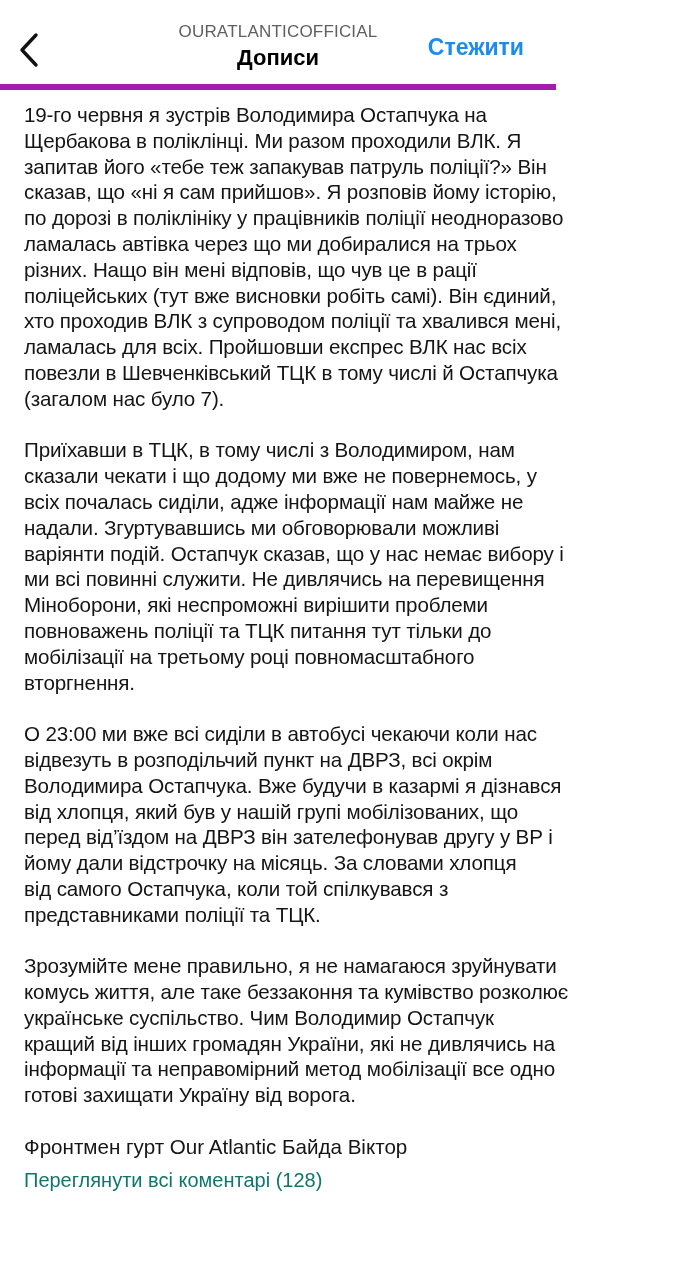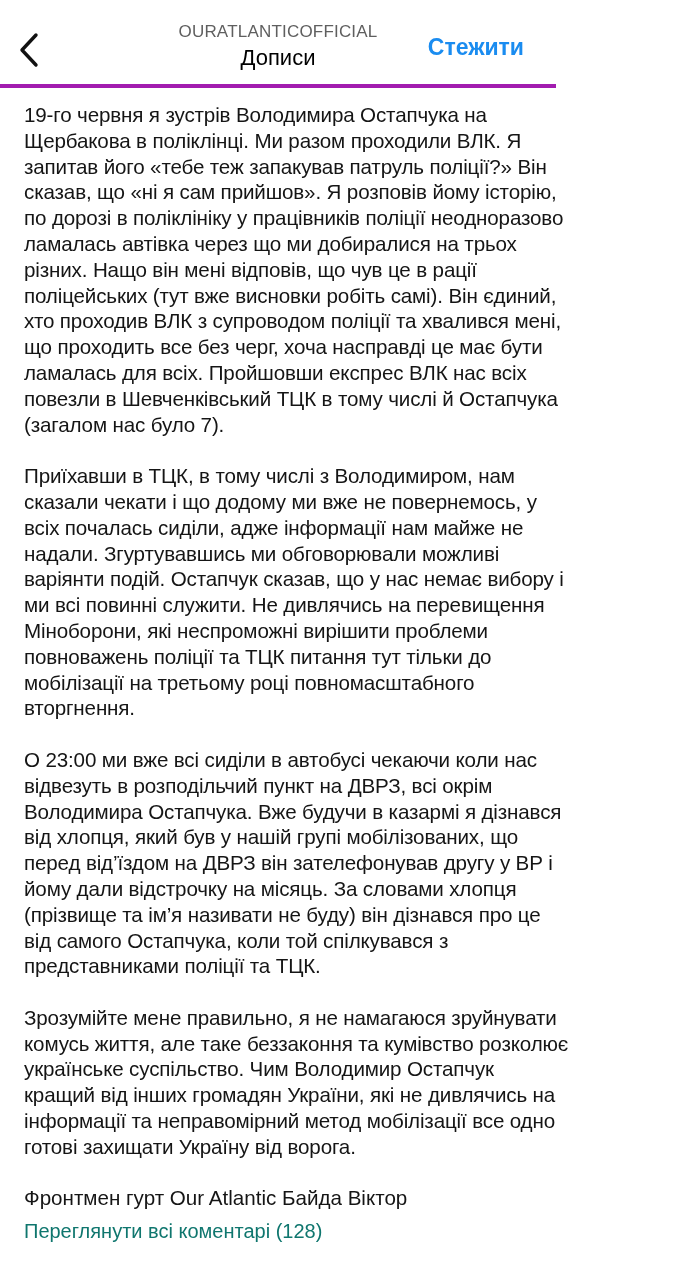--- a/index.html
+++ b/index.html
@@ -13,21 +13,21 @@
       overflow: hidden;
       position: relative;
       font-family: "Liberation Sans", "DejaVu Sans", sans-serif;
       color: #111111;
     }
     .header {
       position: absolute;
       left: 0; top: 0;
       width: 556px;
       height: 84px;
-      border-bottom: 4px solid #a21caf;
+      border-bottom: 6px solid #a21caf;
       background: #ffffff;
     }
     .back-btn {
       position: absolute;
       left: 14px;
       top: 30px;
       width: 34px;
       height: 40px;
       cursor: pointer;
     }
@@ -41,21 +41,21 @@
     .subtitle {
       display: block;
       font-size: 17px;
       letter-spacing: 0.2px;
       color: #5f5f5f;
       line-height: 20px;
     }
     .title {
       display: block;
       font-size: 22px;
-      font-weight: normal;
+      font-weight: bold;
       color: #000000;
       line-height: 30px;
       margin-top: 1px;
     }
     .follow-btn {
       position: absolute;
       right: 32px;
       top: 34px;
       font-size: 23px;
       font-weight: bold;
@@ -116,21 +116,20 @@
   <p class="para">
     <span class="ln">19-го червня я зустрів Володимира Остапчука на</span>
     <span class="ln">Щербакова в поліклінці. Ми разом проходили ВЛК. Я</span>
     <span class="ln">запитав його «тебе теж запакував патруль поліції?» Він</span>
     <span class="ln">сказав, що «ні я сам прийшов». Я розповів йому історію,</span>
     <span class="ln">по дорозі в поліклініку у працівників поліції неодноразово</span>
     <span class="ln">ламалась автівка через що ми добиралися на трьох</span>
     <span class="ln">різних. Нащо він мені відповів, що чув це в рації</span>
     <span class="ln">поліцейських (тут вже висновки робіть самі). Він єдиний,</span>
     <span class="ln">хто проходив ВЛК з супроводом поліції та хвалився мені,</span>
-    <span class="ln">що проходить все без черг, хоча насправді це має бути</span>
     <span class="ln">ламалась для всіх. Пройшовши експрес ВЛК нас всіх</span>
     <span class="ln">повезли в Шевченківський ТЦК в тому числі й Остапчука</span>
     <span class="ln">(загалом нас було 7).</span>
   </p>
   <p class="para">
     <span class="ln">Приїхавши в ТЦК, в тому числі з Володимиром, нам</span>
     <span class="ln">сказали чекати і що додому ми вже не повернемось, у</span>
     <span class="ln">всіх почалась сиділи, адже інформації нам майже не</span>
     <span class="ln">надали. Згуртувавшись ми обговорювали можливі</span>
     <span class="ln">варіянти подій. Остапчук сказав, що у нас немає вибору і</span>
@@ -140,21 +139,20 @@
     <span class="ln">мобілізації на третьому році повномасштабного</span>
     <span class="ln">вторгнення.</span>
   </p>
   <p class="para">
     <span class="ln">О 23:00 ми вже всі сиділи в автобусі чекаючи коли нас</span>
     <span class="ln">відвезуть в розподільчий пункт на ДВРЗ, всі окрім</span>
     <span class="ln">Володимира Остапчука. Вже будучи в казармі я дізнався</span>
     <span class="ln">від хлопця, який був у нашій групі мобілізованих, що</span>
     <span class="ln">перед від’їздом на ДВРЗ він зателефонував другу у ВР і</span>
     <span class="ln">йому дали відстрочку на місяць. За словами хлопця</span>
-    <span class="ln">(прізвище та ім’я називати не буду) він дізнався про це</span>
     <span class="ln">від самого Остапчука, коли той спілкувався з</span>
     <span class="ln">представниками поліції та ТЦК.</span>
   </p>
   <p class="para">
     <span class="ln">Зрозумійте мене правильно, я не намагаюся зруйнувати</span>
     <span class="ln">комусь життя, але таке беззаконня та кумівство розколює</span>
     <span class="ln">українське суспільство. Чим Володимир Остапчук</span>
     <span class="ln">кращий від інших громадян України, які не дивлячись на</span>
     <span class="ln">інформації та неправомірний метод мобілізації все одно</span>
     <span class="ln">готові захищати Україну від ворога.</span>

